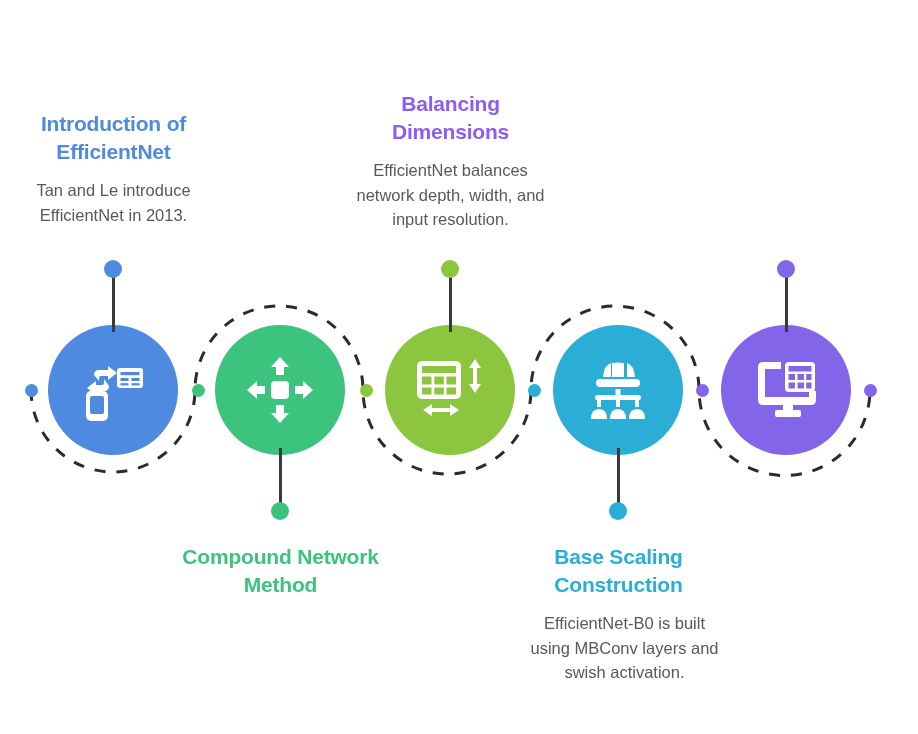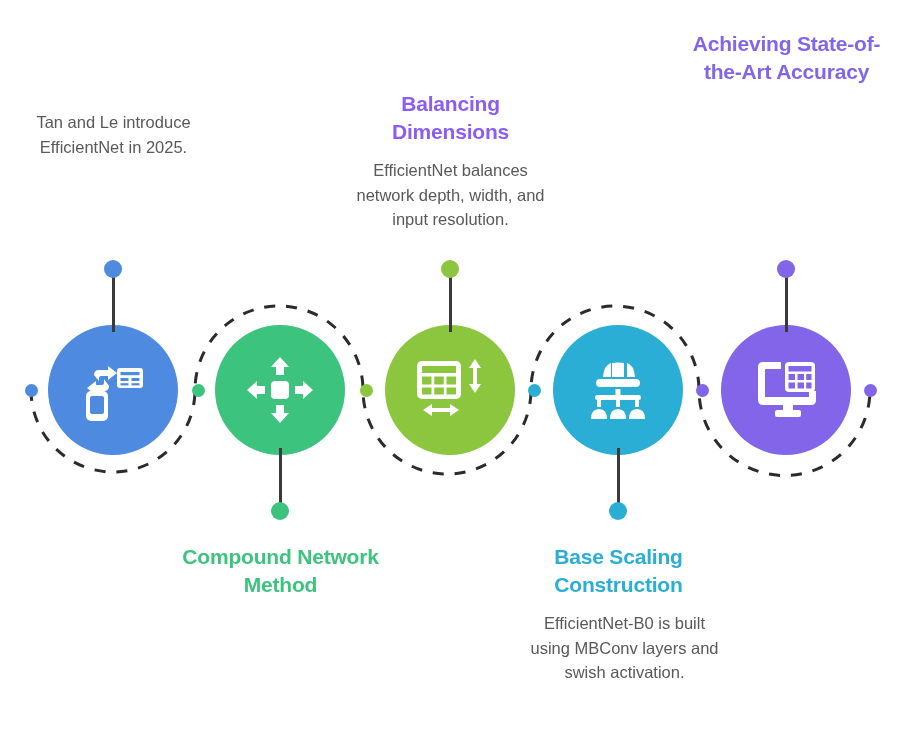--- a/index.html
+++ b/index.html
@@ -218,31 +218,31 @@
       <rect x="57.2" y="29.5" width="5.3" height="6" fill="#8265e8"></rect>
     </svg>
           </span>
         </div>
         <div class="stem up" style="height: 63px; background: rgb(58, 58, 58);"></div>
         <div class="stem-dot" style="background: rgb(130, 101, 232); bottom: 112px;"></div>
       </div>
     </div>
   <div id="text-layer">
       <div class="text-block" style="width: 215px; left: 6px; top: 110px;">
-        <p class="t-desc" style="color: rgb(89, 89, 91);">Tan and Le introduce EfficientNet in 2025.</p>
+        <h3 class="t-title" style="color: rgb(77, 138, 224);">Introduction of EfficientNet</h3>
+        <p class="t-desc" style="color: rgb(89, 89, 91);">Tan and Le introduce EfficientNet in 2013.</p>
       </div>
       <div class="text-block" style="width: 235px; left: 163px; top: 543px;">
         <h3 class="t-title" style="color: rgb(60, 196, 127);">Compound Network Method</h3>
       </div>
       <div class="text-block" style="width: 215px; left: 343px; top: 90px;">
         <h3 class="t-title" style="color: #8b5cf6;">Balancing Dimensions</h3>
         <p class="t-desc" style="color: rgb(89, 89, 91);">EfficientNet balances network depth, width, and input resolution.</p>
       </div>
       <div class="text-block" style="width: 215px; left: 511px; top: 543px;">
         <h3 class="t-title" style="color: rgb(42, 174, 214);">Base Scaling Construction</h3>
         <p class="t-desc" style="color: rgb(89, 89, 91); margin-left: 12px;">EfficientNet-B0 is built using MBConv layers and swish activation.</p>
       </div>
       <div class="text-block" style="width: 215px; left: 679px; top: 30px;">
-        <h3 class="t-title" style="color: rgb(130, 101, 232);">Achieving State-of-the-Art Accuracy</h3>
       </div>
     </div>
 
 </div>
 
 </body></html>

